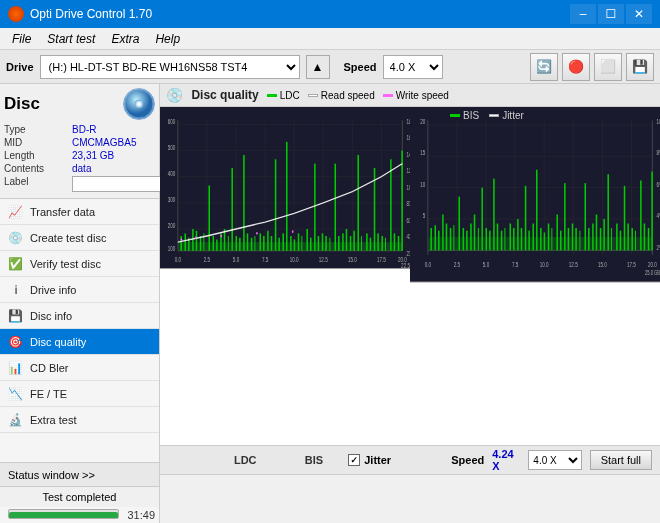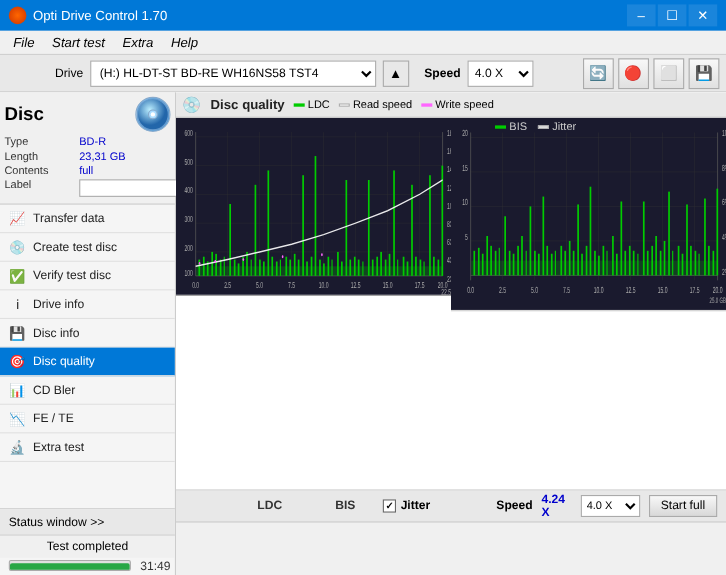--- a/index.html
+++ b/index.html
@@ -64,21 +64,21 @@
     
     .drive-bar {
       background: #e8e8e8;
       display: flex;
       align-items: center;
       height: 34px;
       border-bottom: 1px solid #ccc;
       padding: 0 6px;
       gap: 6px;
     }
-    .drive-label { font-size: 11px; font-weight: normal; margin-left: 44px; }
+    .drive-label { font-size: 11px; font-weight: bold; }
     .drive-select {
       flex: 1;
       max-width: 260px;
       height: 24px;
       font-size: 11px;
       border: 1px solid #aaa;
       background: white;
       padding: 0 4px;
     }
     .drive-eject-btn {
@@ -372,26 +372,30 @@
               </radialGradient>
             </defs>
           </svg>
         </div>
       </div>
       <div class="disc-row">
         <span class="disc-row-label">Type</span>
         <span class="disc-row-value">BD-R</span>
       </div>
       <div class="disc-row">
+        <span class="disc-row-label">MID</span>
+        <span class="disc-row-value">CMCMAGBA5</span>
+      </div>
+      <div class="disc-row">
         <span class="disc-row-label">Length</span>
         <span class="disc-row-value">23,31 GB</span>
       </div>
       <div class="disc-row">
         <span class="disc-row-label">Contents</span>
-        <span class="disc-row-value">full</span>
+        <span class="disc-row-value">data</span>
       </div>
       <div class="disc-row">
         <span class="disc-row-label">Label</span>
         <input class="disc-label-input" type="text" value="" style="">
         <button class="disc-label-btn">✏</button>
       </div>
     </div>
 
     <div class="nav-items">
       <div class="nav-item">

